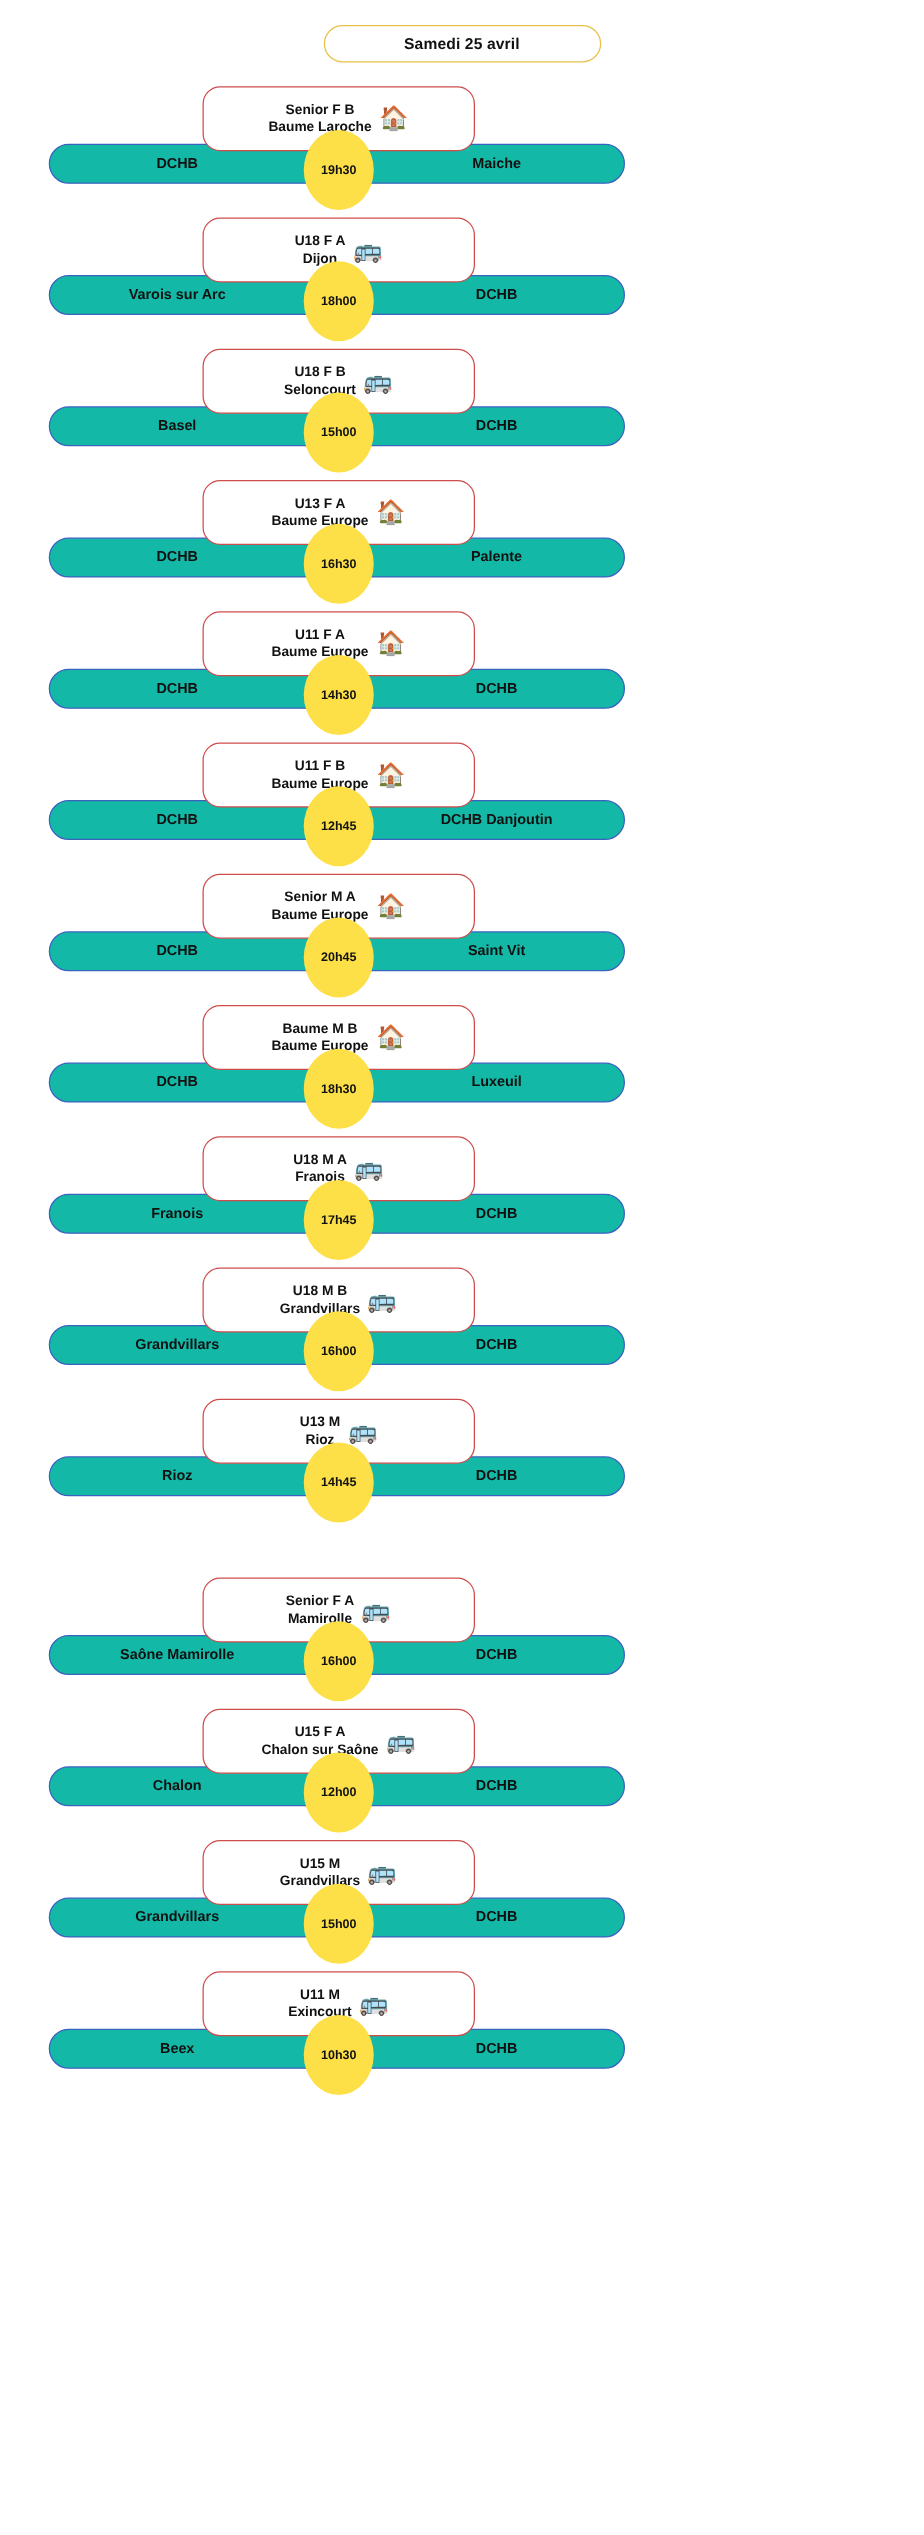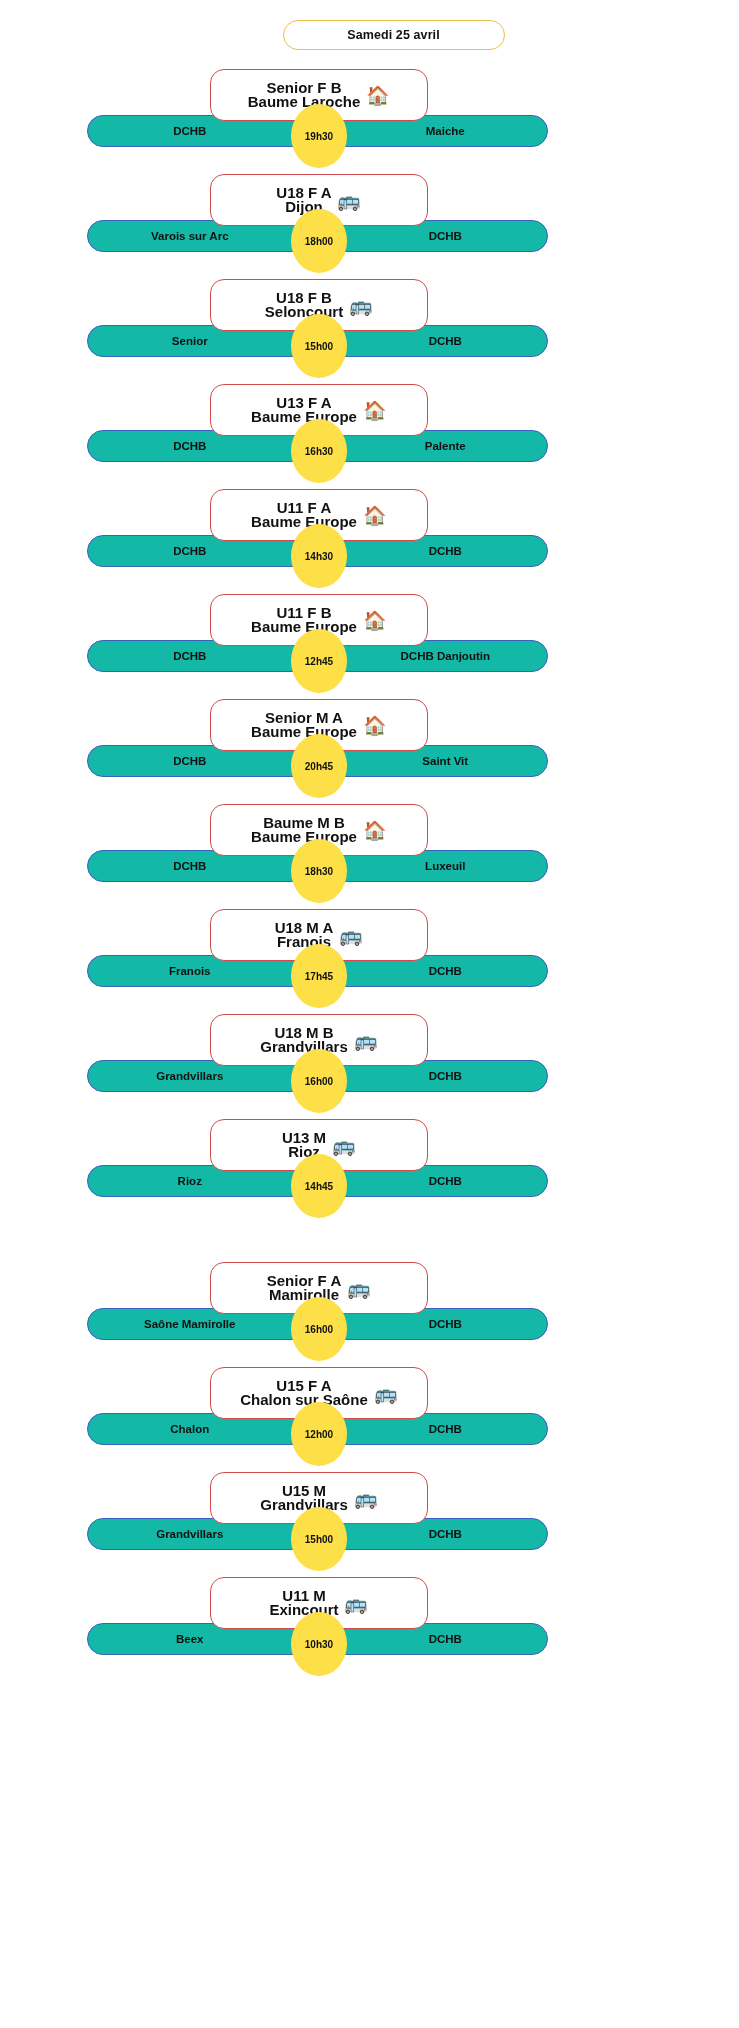--- a/index.html
+++ b/index.html
@@ -25,21 +25,21 @@
     border-radius: 16px;
     background: #ffffff;
     display: flex;
     align-items: center;
     justify-content: center;
     font-size: 12.5px;
     font-weight: 700;
     color: #111111;
     letter-spacing: 0.1px;
   }
-  .day-block { padding-top: 20px; margin-left: 48px; }
+  .day-block { padding-top: 20px; }
   .day-block.second { padding-top: 32px; }
 
   
   .match {
     position: relative;
     width: 739px;
     height: 92px;
     margin-top: 13px;
   }
   .match.first { margin-top: 19px; }
@@ -56,21 +56,21 @@
     background: #ffffff;
     display: flex;
     align-items: center;
     justify-content: center;
     gap: 6px;
     z-index: 3;
   }
   .cat-text {
     text-align: center;
     line-height: 14.5px;
-    font-size: 15px;
+    font-size: 11px;
     font-weight: 700;
     color: #111111;
     white-space: nowrap;
   }
   .cat-text .line2 { display: block; }
   .venue-icon {
     font-size: 19px;
     line-height: 1;
     width: 24px;
     text-align: center;
@@ -149,21 +149,21 @@
             <div class="team away">DCHB</div>
           </div>
           <div class="time-badge">18h00</div>
         </div>
         <div class="match">
           <div class="cat-card">
             <div class="cat-text"><span>U18 F B</span><span class="line2">Seloncourt</span></div>
             <span class="venue-icon">🚌</span>
           </div>
           <div class="teams-pill">
-            <div class="team home">Senior</div>
+            <div class="team home">Basel</div>
             <div class="team away">DCHB</div>
           </div>
           <div class="time-badge">15h00</div>
         </div>
         <div class="match">
           <div class="cat-card">
             <div class="cat-text"><span>U13 F A</span><span class="line2">Baume Europe</span></div>
             <span class="venue-icon">🏠</span>
           </div>
           <div class="teams-pill">

